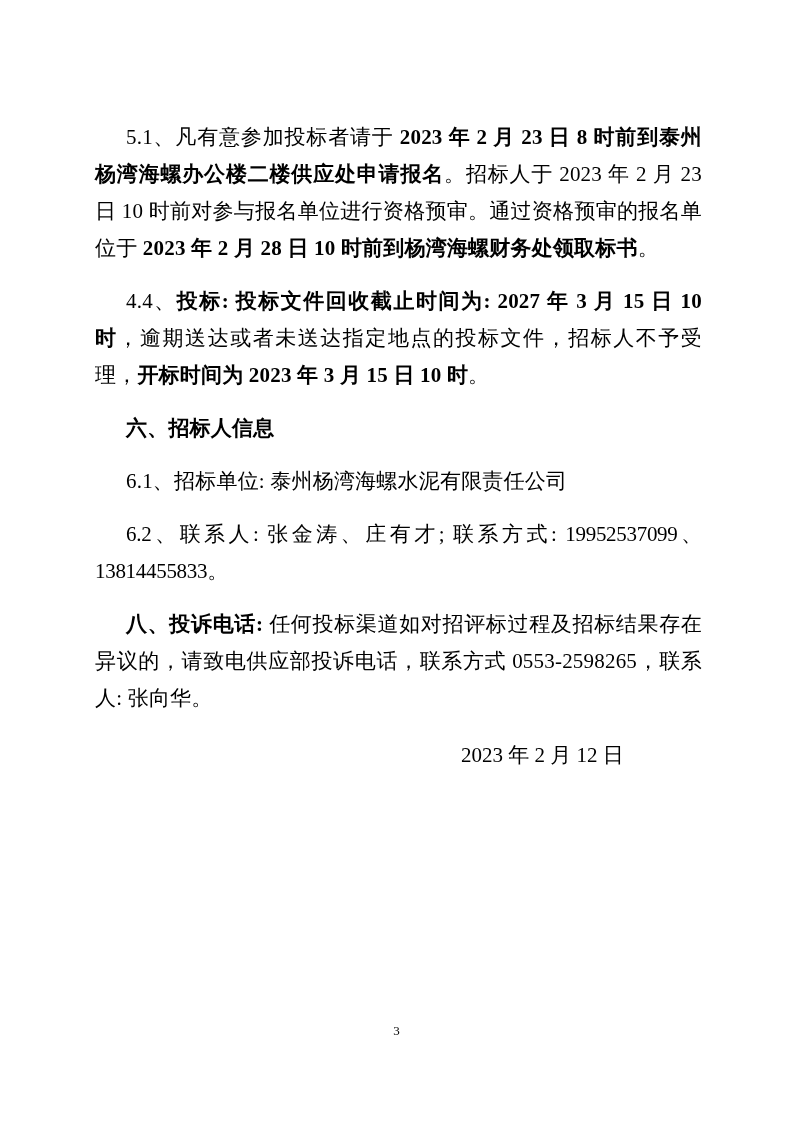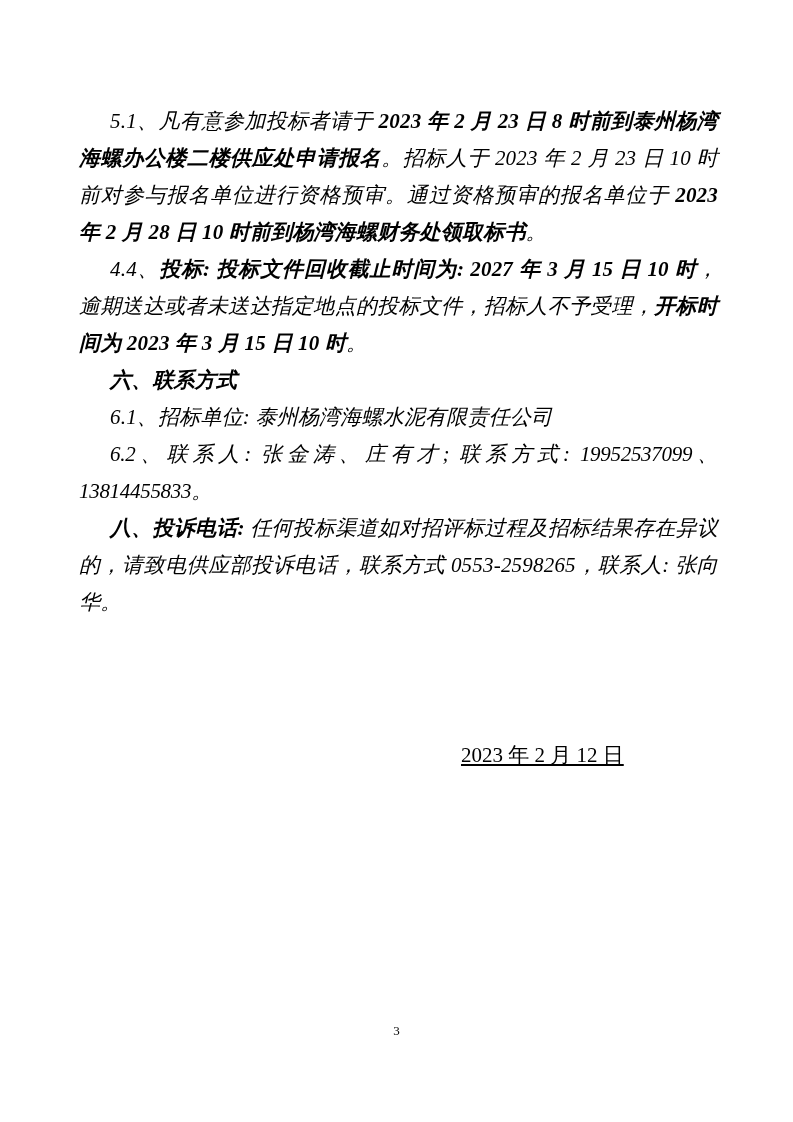--- a/index.html
+++ b/index.html
@@ -21,56 +21,54 @@
       left: 79px;
       top: 103px;
       width: 639px;
       font-size: 21px;
       line-height: 37px;
       text-align: justify;
       text-justify: inter-ideograph;
       letter-spacing: 0.2px;
     }
     .body-text p {
-      margin: 0;
+      margin: 16px;
       text-indent: 31px;
-      font-style: italic;
     }
     .body-text p.tight {
       letter-spacing: -0.3px;
     }
     .b {
       font-weight: bold;
     }
     .date-line {
       position: absolute;
       left: 461px;
       top: 742px;
       font-size: 21px;
       line-height: 26px;
       white-space: nowrap;
-      text-decoration: underline;
     }
     .page-number {
       position: absolute;
       left: 0;
       top: 1023px;
       width: 100%;
       text-align: center;
       font-size: 13px;
       line-height: 16px;
     }
   </style>
 </head>
 <body>
 
 <div class="page">
   <div class="body-text">
       <p><span>5.1、凡有意参加投标者请于 </span><span class="b">2023 年 2 月 23 日 8 时前到泰州杨湾海螺办公楼二楼供应处申请报名</span><span>。招标人于 2023 年 2 月 23 日 10 时前对参与报名单位进行资格预审。通过资格预审的报名单位于 </span><span class="b">2023 年 2 月 28 日 10 时前到杨湾海螺财务处领取标书</span><span>。</span></p>
       <p><span>4.4、</span><span class="b">投标: 投标文件回收截止时间为: 2027 年 3 月 15 日 10 时</span><span>，逾期送达或者未送达指定地点的投标文件，招标人不予受理，</span><span class="b">开标时间为 2023 年 3 月 15 日 10 时</span><span>。</span></p>
-      <p><span class="b">六、联系方式</span></p>
+      <p><span class="b">六、招标人信息</span></p>
       <p><span>6.1、招标单位: 泰州杨湾海螺水泥有限责任公司</span></p>
       <p class="tight"><span>6.2、联系人: 张金涛、庄有才; 联系方式: 19952537099、13814455833。</span></p>
       <p><span class="b">八、投诉电话: </span><span>任何投标渠道如对招评标过程及招标结果存在异议的，请致电供应部投诉电话，联系方式 0553-2598265，联系人: 张向华。</span></p>
     </div>
   <div class="date-line">2023 年 2 月 12 日</div>
   <div class="page-number">3</div>
 </div>
 
 </body></html>

